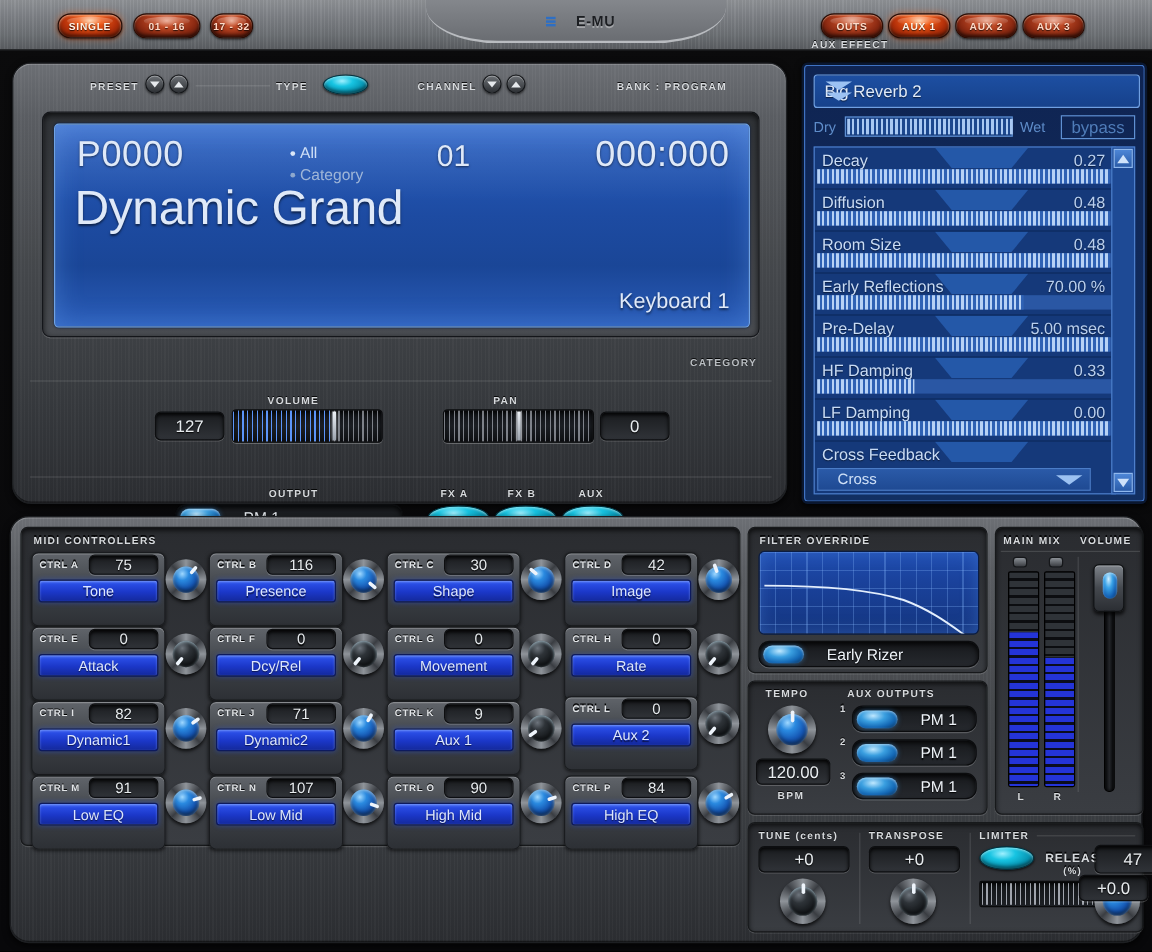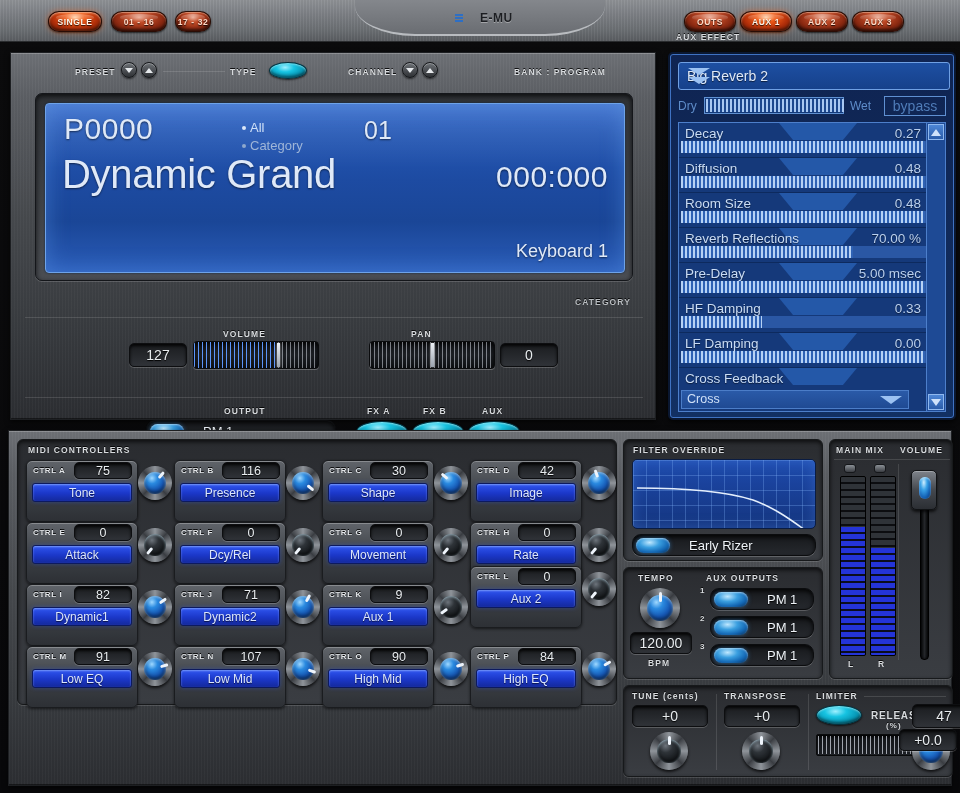--- a/index.html
+++ b/index.html
@@ -36,21 +36,21 @@
     display:flex; align-items:center; justify-content:center;
     color:#ffd9c6; font:bold 8.5px "Liberation Sans",sans-serif; letter-spacing:.6px;
     text-shadow:0 1px 1px rgba(0,0,0,.8); cursor:pointer; }
   .lamp.on { background:radial-gradient(ellipse at 50% 28%, #ffd0a8 0%, #f05a16 26%, #b3300a 60%, #5c1604 100%);
     color:#fff3e6; box-shadow:inset 0 1px 2px rgba(255,220,190,.75), inset 0 -2px 3px rgba(0,0,0,.5),
                0 0 6px rgba(235,90,20,.55), 0 1px 2px rgba(0,0,0,.7); }
   .lamp::after{ content:""; position:absolute; left:14%; top:12%; width:72%; height:34%;
     border-radius:50%; background:linear-gradient(180deg,rgba(255,255,255,.30),rgba(255,255,255,0)); }
 
   
-  .panel { position:absolute; border-radius:0;
+  .panel { position:absolute; border-radius:16px;
     background:
       repeating-linear-gradient(90deg, rgba(255,255,255,.025) 0 1px, rgba(0,0,0,.02) 1px 3px),
       linear-gradient(180deg,#6e7176 0%,#5c5f64 12%,#46494d 45%,#383b3f 75%,#2c2e32 100%);
     border:1px solid #1d1f22;
     box-shadow: inset 0 1px 0 rgba(255,255,255,.22), inset 0 -1px 0 rgba(0,0,0,.5),
                 0 2px 5px rgba(0,0,0,.7);
   }
   .inset { background:linear-gradient(180deg,#2a2c30,#3a3d42);
     border:1px solid #17191b; border-radius:6px;
     box-shadow: inset 0 2px 4px rgba(0,0,0,.7), 0 1px 0 rgba(255,255,255,.14); }
@@ -83,21 +83,21 @@
   #lcd { position:absolute; left:9px; top:9px; width:580px; height:170px; border-radius:4px;
     background:linear-gradient(180deg,#2b63c8 0%,#2457b4 18%,#1d4ba2 45%,#1a4697 70%,#2a5cb8 100%);
     border:1px solid #6ea3e8; box-shadow:inset 0 0 22px rgba(90,150,235,.45), 0 0 2px #0b1f44;
     overflow:hidden; cursor:pointer; }
   #lcd::before{content:"";position:absolute;inset:0;
     background:linear-gradient(180deg,rgba(255,255,255,.12),rgba(255,255,255,0) 38%);}
   .lcdTxt { position:absolute; color:#dfe9f8; text-shadow:0 1px 2px rgba(0,0,0,.55); }
   #lcdPreset { left:18px; top:8px; font:400 30px "Liberation Sans",sans-serif; letter-spacing:.5px; }
   #lcdName   { left:16px; top:48px; font:400 40px "Liberation Sans",sans-serif; letter-spacing:-.3px;}
   #lcdCh     { left:318px; top:12px; font:400 25px "Liberation Sans",sans-serif; }
-  #lcdBank   { right:16px; top:8px; font:400 30px "Liberation Sans",sans-serif; letter-spacing:.5px;margin-top:48px;}
+  #lcdBank   { right:16px; top:8px; font:400 30px "Liberation Sans",sans-serif; letter-spacing:.5px;}
   #lcdKbd    { right:16px; bottom:10px; font:400 18px "Liberation Sans",sans-serif; }
   .radio { position:absolute; font:400 13px "Liberation Sans",sans-serif; color:#cfe0f7; }
   .radio i{ display:inline-block;width:4px;height:4px;border-radius:50%;background:#dbe7f8;
             vertical-align:middle; margin-right:4px; margin-bottom:2px;}
   #radAll { left:196px; top:16px; }
   #radCat { left:196px; top:34px; color:#9fb6d8; }
   #radCat i{ background:#8ea8cd; }
 
   
   .numbox { background:linear-gradient(180deg,#1a1c1f,#303338);
@@ -162,21 +162,21 @@
   .prow .vl { position:absolute; right:8px; top:3px; font:400 13.5px "Liberation Sans",sans-serif;
     color:#b9cfee; text-shadow:0 1px 1px rgba(0,0,0,.5);}
   .prow .wedge{ position:absolute; left:100px; top:0; width:78px; height:17px;
     background:#2458a8; clip-path:polygon(0 0,100% 0,82% 100%,18% 100%); }
   .prow .sl { position:absolute; left:2px; right:2px; bottom:4px; height:12px;
     background:#2a57a4; cursor:pointer; }
   .prow .sl .f{ position:absolute; left:0; top:0; bottom:0;
     background:repeating-linear-gradient(90deg,#b7d2f5 0 2px,#2f62b4 2px 4px); }
   .prow .ddl{ position:absolute; left:2px; bottom:2px; width:228px; height:19px;
     background:linear-gradient(180deg,#2a5aa8,#1f4a93); border:1px solid #4b7dc8; cursor:pointer;}
-  .prow .ddl span{ position:absolute; left:5px; top:1px; font:400 12.5px "Liberation Sans",sans-serif; color:#cfe0f7;}
+  .prow .ddl span{ position:absolute; left:16px; top:1px; font:400 12.5px "Liberation Sans",sans-serif; color:#cfe0f7;}
   .prow .ddl i{ position:absolute; right:6px; top:5px; width:0;height:0;
     border-left:11px solid transparent;border-right:11px solid transparent;border-top:8px solid #9cc2f2;}
 
   .scrollcol{ position:absolute; right:8px; top:68px; width:20px; height:290px;
     background:#1e4a95; border:1px solid #4d7fcb; }
   .sbtn{ position:absolute; left:1px; width:16px; height:16px;
     background:linear-gradient(180deg,#4d86d6,#2a5ca9); border:1px solid #8fb8ee; cursor:pointer;
     display:flex;align-items:center;justify-content:center;}
   .sbtn i{ width:0;height:0;border-left:5px solid transparent;border-right:5px solid transparent;}
   .sbtn.up i{ border-bottom:7px solid #cfe2fa;} .sbtn.dn i{ border-top:7px solid #cfe2fa;}
@@ -386,21 +386,21 @@
         <div class="prow">
           <div class="wedge"></div>
           <div class="nm">Room Size</div>
           <div class="vl">0.48</div>
           <div class="sl">
             <div class="f" style="width: 99%;"></div>
           </div>
         </div>
         <div class="prow">
           <div class="wedge"></div>
-          <div class="nm">Reverb Reflections</div>
+          <div class="nm">Early Reflections</div>
           <div class="vl">70.00 %</div>
           <div class="sl">
             <div class="f" style="width: 70%;"></div>
           </div>
         </div>
         <div class="prow">
           <div class="wedge"></div>
           <div class="nm">Pre-Delay</div>
           <div class="vl">5.00 msec</div>
           <div class="sl">
@@ -551,21 +551,21 @@
           <div class="ctrl" style="left: 304px; top: 144px;">
             <div class="box"></div>
             <div class="cn">CTRL K</div>
             <div class="numbox num">9</div>
             <div class="nameled">Aux 1</div>
             <div class="knob dark">
               <div class="cap"></div>
               <div class="ptr" style="transform: rotate(-125deg);"></div>
             </div>
           </div>
-          <div class="ctrl" style="left: 452px; top: 126px;">
+          <div class="ctrl" style="left: 452px; top: 140px;">
             <div class="box"></div>
             <div class="cn">CTRL L</div>
             <div class="numbox num">0</div>
             <div class="nameled">Aux 2</div>
             <div class="knob dark">
               <div class="cap"></div>
               <div class="ptr" style="transform: rotate(-140deg);"></div>
             </div>
           </div>
           <div class="ctrl" style="left: 8px; top: 206px;">

